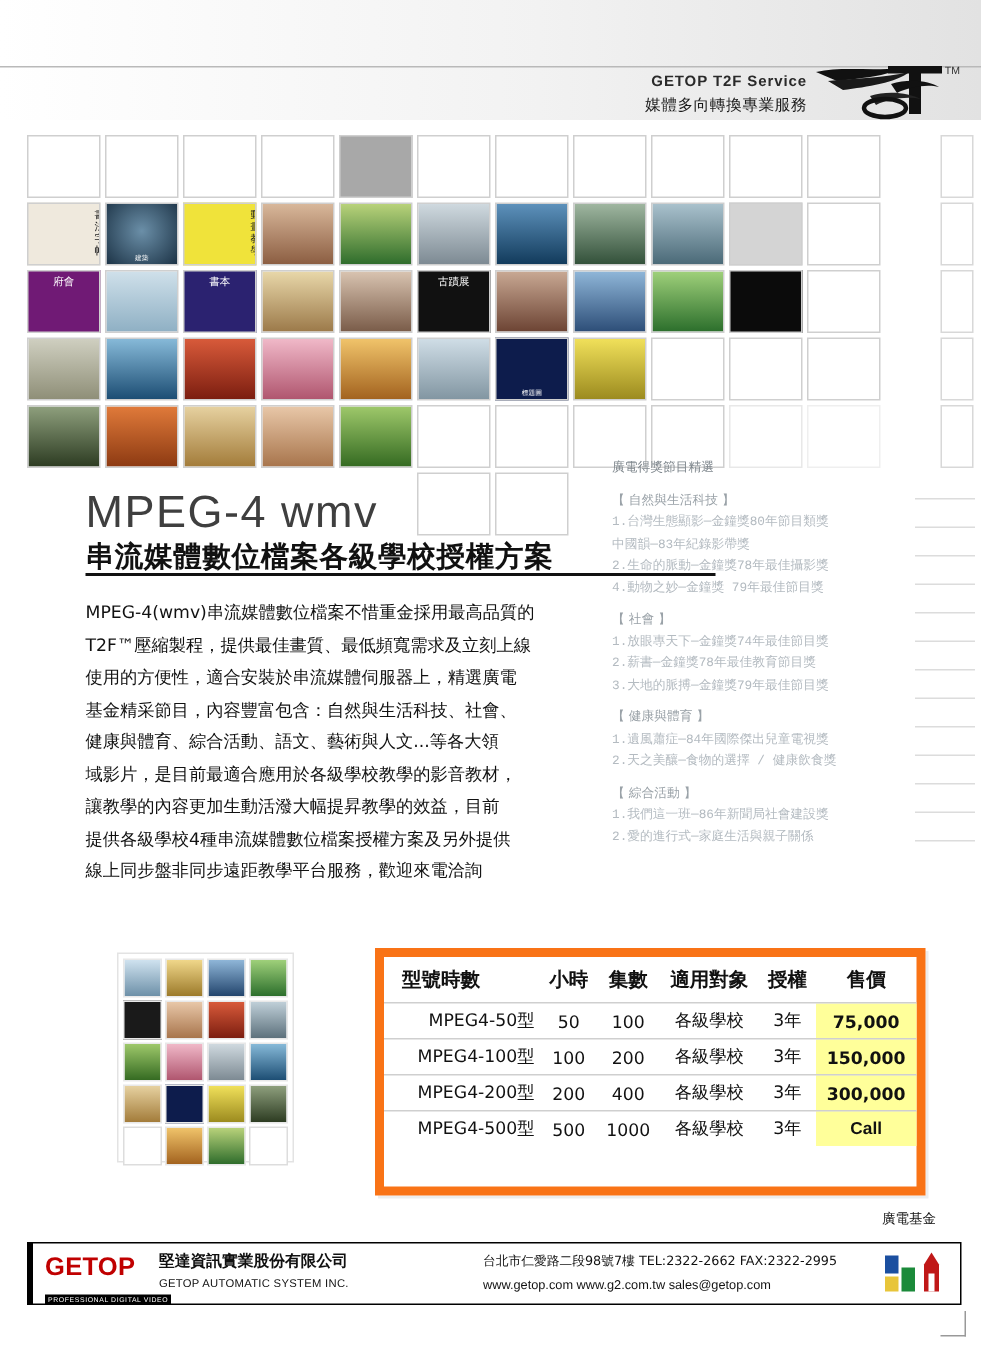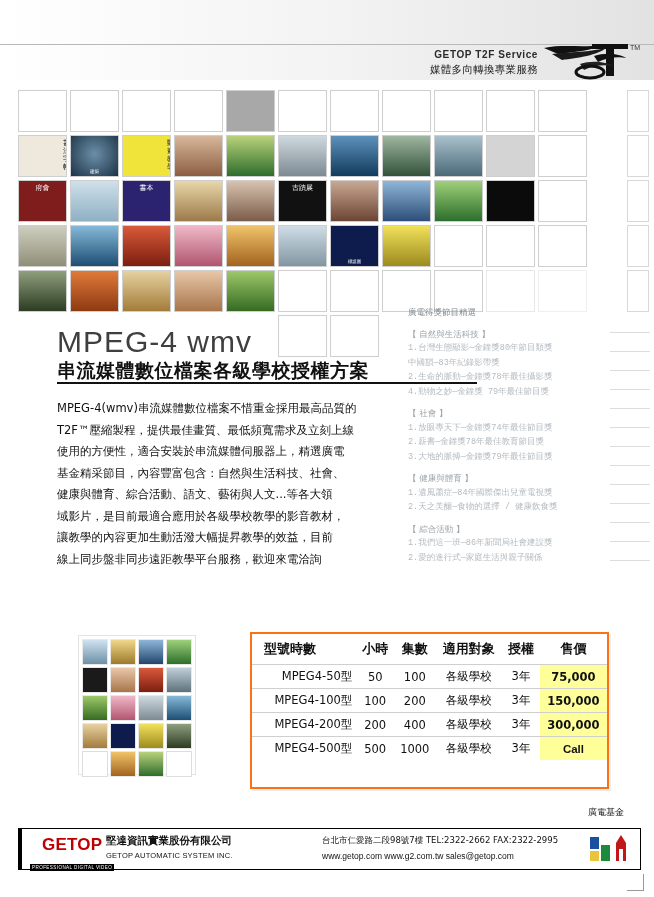--- a/index.html
+++ b/index.html
@@ -101,21 +101,21 @@
   }
   .mini-row{display:flex;}
   .mini{
     width:26px;height:26px;margin:1px;position:relative;overflow:hidden;border:1px solid #e8e8e8;
     box-sizing:border-box;
   }
 
   
   .table-panel{
     position:absolute;left:250px;top:632px;width:355px;height:153px;
-    background:#fff;border:2px solid #f97316;
+    background:#fff;border:6px solid #f97316;
     box-shadow:2px 2px 0 rgba(0,0,0,.07);
   }
   table.price{
     border-collapse:collapse;width:100%;
     font-family:"DejaVu Sans",sans-serif;
   }
   table.price th{
     font-size:13px;font-weight:bold;padding:6px 4px 6px;text-align:center;color:#111;
   }
   table.price td{
@@ -133,21 +133,20 @@
 
   
   .gtop-label{
     position:absolute;right:30px;top:806px;font-size:9px;color:#111;
     font-family:Liberation Sans, sans-serif;
   }
   .footer-band{
     position:absolute;left:18px;top:828px;width:618px;height:40px;
     border:1px solid #000;border-left:4px solid #000;
     background:#fff;
-    text-align:center;
   }
   .footer-logo{
     position:absolute;left:8px;top:6px;
   }
   .footer-logo .getop{
     font-size:17px;font-weight:bold;color:#c00000;letter-spacing:.2px;
     font-family:"Liberation Sans",sans-serif;
   }
   .footer-logo .tagline{
     font-size:4.6px;letter-spacing:.4px;background:#000;color:#fff;padding:1px 2px;
@@ -227,21 +226,21 @@
     <div class="cell" style="background:linear-gradient(#b8d27a,#2f6d2c)"></div>
     <div class="cell" style="background:linear-gradient(#cfd9df,#7d8a93)"></div>
     <div class="cell" style="background:linear-gradient(#5d91bb,#123b5c)"></div>
     <div class="cell" style="background:linear-gradient(#9fb6a0,#33513a)"></div>
     <div class="cell" style="background:linear-gradient(#a9c1cc,#4b6a78)"></div>
     <div class="cell" style="background:#d4d4d4"></div>
     <div class="cell" style="background:#fff"></div>
   </div>
 
   <div class="grid-row">
-    <div class="cell" style="background:#7f1d1d">
+    <div class="cell" style="background:#701a75">
       <div class="cjk">府會</div>
     </div>
     <div class="cell" style="background:linear-gradient(#cfe0ea,#8fb0c4)"></div>
     <div class="cell" style="background:#2b2270">
       <div class="cjk">書本</div>
     </div>
     <div class="cell" style="background:linear-gradient(#e8d7a9,#9c7a4a)"></div>
     <div class="cell" style="background:linear-gradient(#d8c3b0,#7a5c49)"></div>
     <div class="cell" style="background:#111">
       <div class="cjk">古蹟展</div>
@@ -311,20 +310,21 @@
 <div class="subhead-rule"></div>
 
 <div class="body-copy">
   <p>MPEG-4(wmv)串流媒體數位檔案不惜重金採用最高品質的</p>
   <p>T2F™壓縮製程，提供最佳畫質、最低頻寬需求及立刻上線</p>
   <p>使用的方便性，適合安裝於串流媒體伺服器上，精選廣電</p>
   <p>基金精采節目，內容豐富包含：自然與生活科技、社會、</p>
   <p>健康與體育、綜合活動、語文、藝術與人文...等各大領</p>
   <p>域影片，是目前最適合應用於各級學校教學的影音教材，</p>
   <p>讓教學的內容更加生動活潑大幅提昇教學的效益，目前</p>
+  <p>提供各級學校4種串流媒體數位檔案授權方案及另外提供</p>
   <p>線上同步盤非同步遠距教學平台服務，歡迎來電洽詢</p>
 </div>
 
 <div class="award-col">
   <div class="award-title">廣電得獎節目精選</div>
 
   <div class="sect">【 自然與生活科技 】</div>
   <div class="itm">1.台灣生態顯影─金鐘獎80年節目類獎</div>
   <div class="itm">  中國韻─83年紀錄影帶獎</div>
   <div class="itm">2.生命的脈動─金鐘獎78年最佳攝影獎</div>

